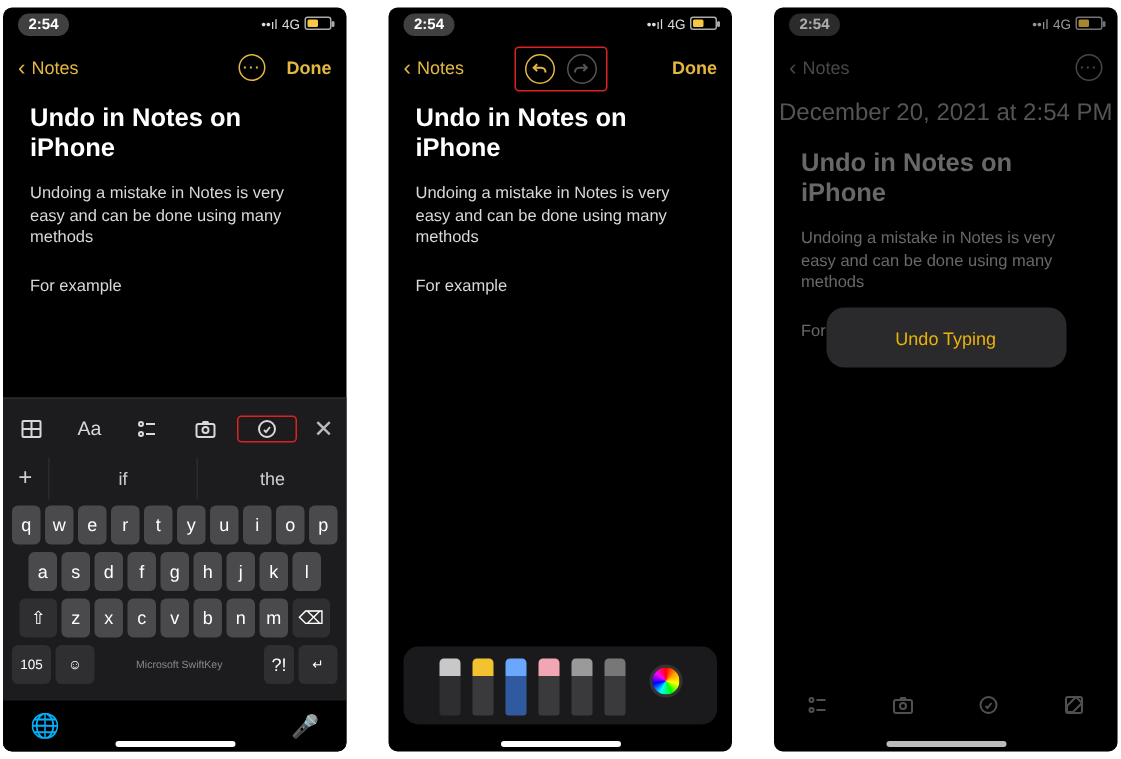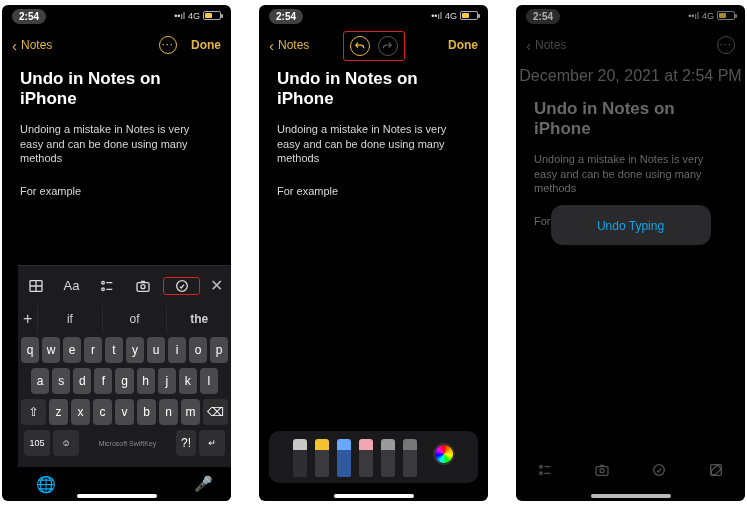--- a/index.html
+++ b/index.html
@@ -66,38 +66,38 @@
   .dimmed .circle-dots { border-color:#6a6a6a; color:#6a6a6a;}
   
   .note-body { padding: 0 18px; }
   .note-title { font-size: 17px; font-weight: 700; margin: 6px 0 12px; line-height:1.2; }
   .note-para { font-size: 11px; color:#d8d8d8; line-height:1.35; margin-bottom:18px;}
   .dimmed .note-title, .dimmed .note-para { color:#9a9a9a; }
   .date-line { text-align:center; font-size:16px; color:#7c7c7c; margin:4px 0 8px;}
   
   .hl-red { border: 1.5px solid #d22; border-radius:3px; }
   
-  .kb { position:absolute; left:16px; right:0; bottom:0; background:#1c1c1e; }
+  .kb { position:absolute; left:0; right:0; bottom:0; background:#1c1c1e; }
   .kb-toolbar {
     height:40px; background:#1c1c1e; display:flex; align-items:center;
     border-top:1px solid #2a2a2c;
   }
   .kb-toolbar .tool {
     flex:1; display:flex; align-items:center; justify-content:center;
     color:#d8d8d8; font-size:14px;
   }
   .kb-toolbar .tool svg { stroke:#d8d8d8; }
   .kb-toolbar .close { color:#bbb; font-size:16px; flex:0.8;}
   .suggest {
     height:28px; display:flex; background:#1c1c1e; color:#cfcfcf;
     font-size:12px;
   }
   .suggest > div { flex:1; display:flex; align-items:center; justify-content:center; border-right:1px solid #2a2a2c;}
   .suggest > div:first-child { flex:0.3; font-size:16px;}
-  .suggest > div:last-child { border:none;font-weight:bold;}
+  .suggest > div:last-child { border:none;}
   .key-rows { padding:4px 3px 6px; background:#1c1c1e; }
   .krow { display:flex; gap:3px; justify-content:center; margin-bottom:5px;}
   .key {
     background:#4a4a4c; color:#fff; border-radius:4px;
     width:19px; height:26px; display:flex; align-items:center; justify-content:center;
     font-size:12px;
   }
   .key.wide { width:25px; background:#2f2f31;}
   .krow.r2 { padding:0 10px; }
   .bottom-row { display:flex; gap:3px; padding:0 3px 5px;}
@@ -125,21 +125,21 @@
     background: conic-gradient(red,orange,yellow,lime,cyan,blue,magenta,red);
     align-self:center; margin-left:8px; border:2px solid #333;
   }
   
   .overlay { position:absolute; inset:0; background:rgba(0,0,0,0.32);}
   .sheet {
     position:absolute; left:50%; transform:translateX(-50%);
     top:200px; width:160px; background:#2a2a2c; border-radius:12px;
     overflow:hidden;
   }
-  .sheet .sh-title { text-align:center; font-size:12px; color:#0ea5e9; padding:14px 0 12px;}
+  .sheet .sh-title { text-align:center; font-size:12px; color:#eab308; padding:14px 0 12px;}
   .sheet .sh-item {
     text-align:center; font-size:12px; padding:10px 0; color:#e3b742;
     border-top:1px solid #3a3a3c;
   }
   
   .note-toolbar {
     position:absolute; bottom:12px; left:0; right:0; height:38px;
     display:flex; align-items:center; justify-content:space-around;
     color:#8a8a8a;
   }
@@ -206,21 +206,20 @@
         <svg class="icon-svg" viewBox="0 0 24 24" fill="none" stroke="currentColor" stroke-width="2">
             <circle cx="12" cy="12" r="8"></circle>
             <path d="M9 13l2 2 4-5"></path>
           </svg>
       </div>
       <div class="tool close">✕</div>
     </div>
     <div class="suggest">
       <div>+</div>
       <div>if</div>
-      <div>of</div>
       <div>the</div>
     </div>
     <div class="key-rows">
       <div class="krow" id="kr1">
           <div class="key">q</div>
           <div class="key">w</div>
           <div class="key">e</div>
           <div class="key">r</div>
           <div class="key">t</div>
           <div class="key">y</div>

